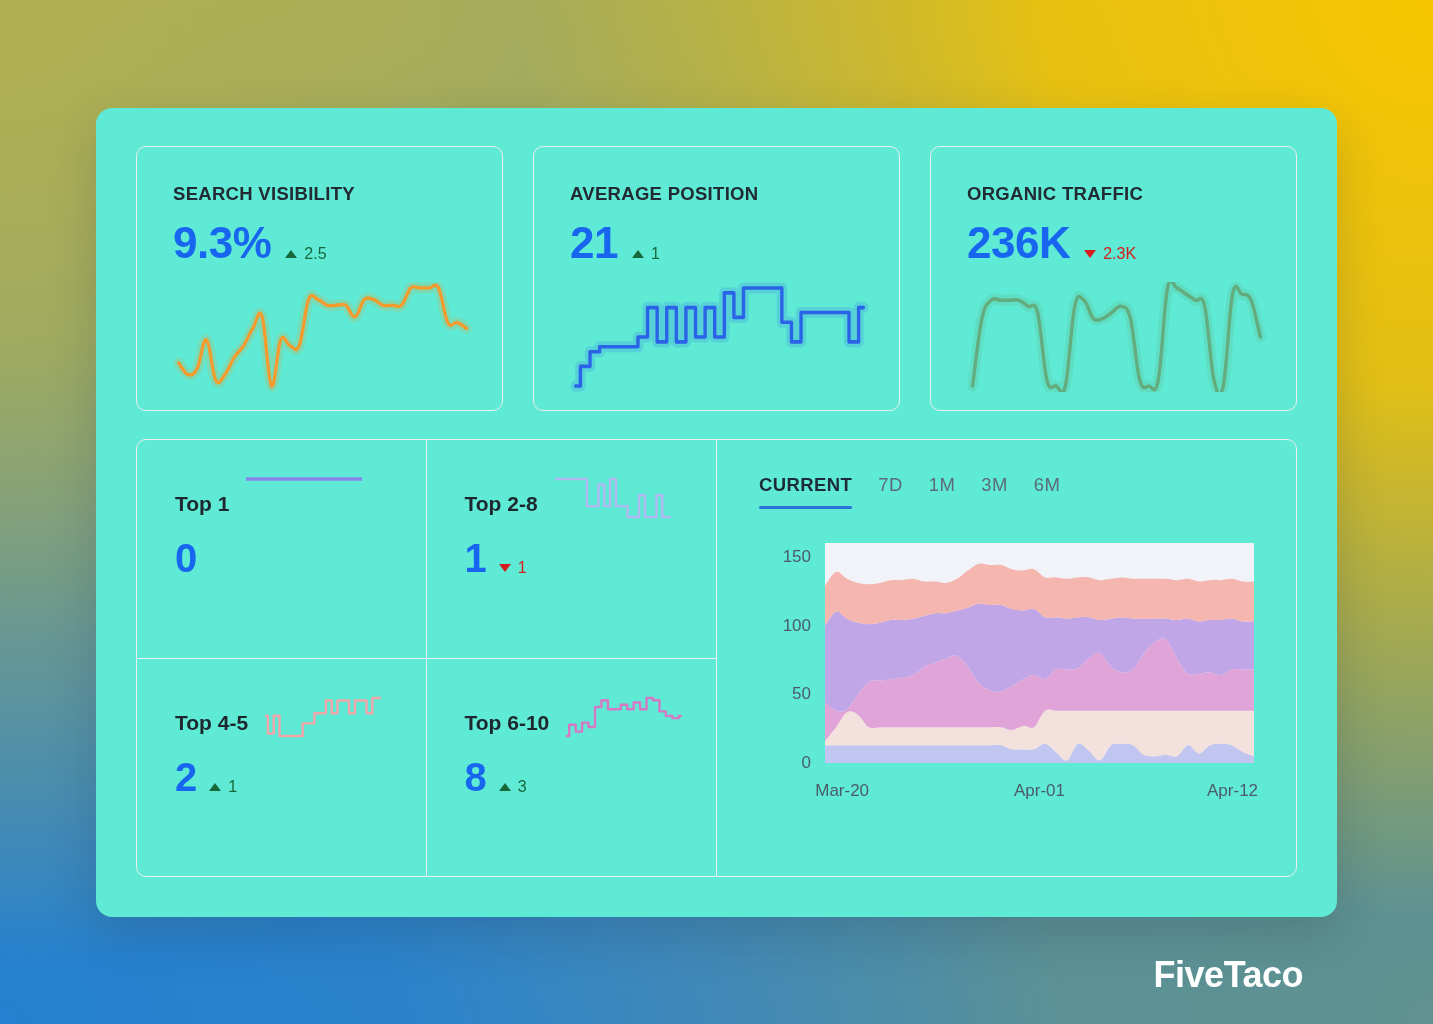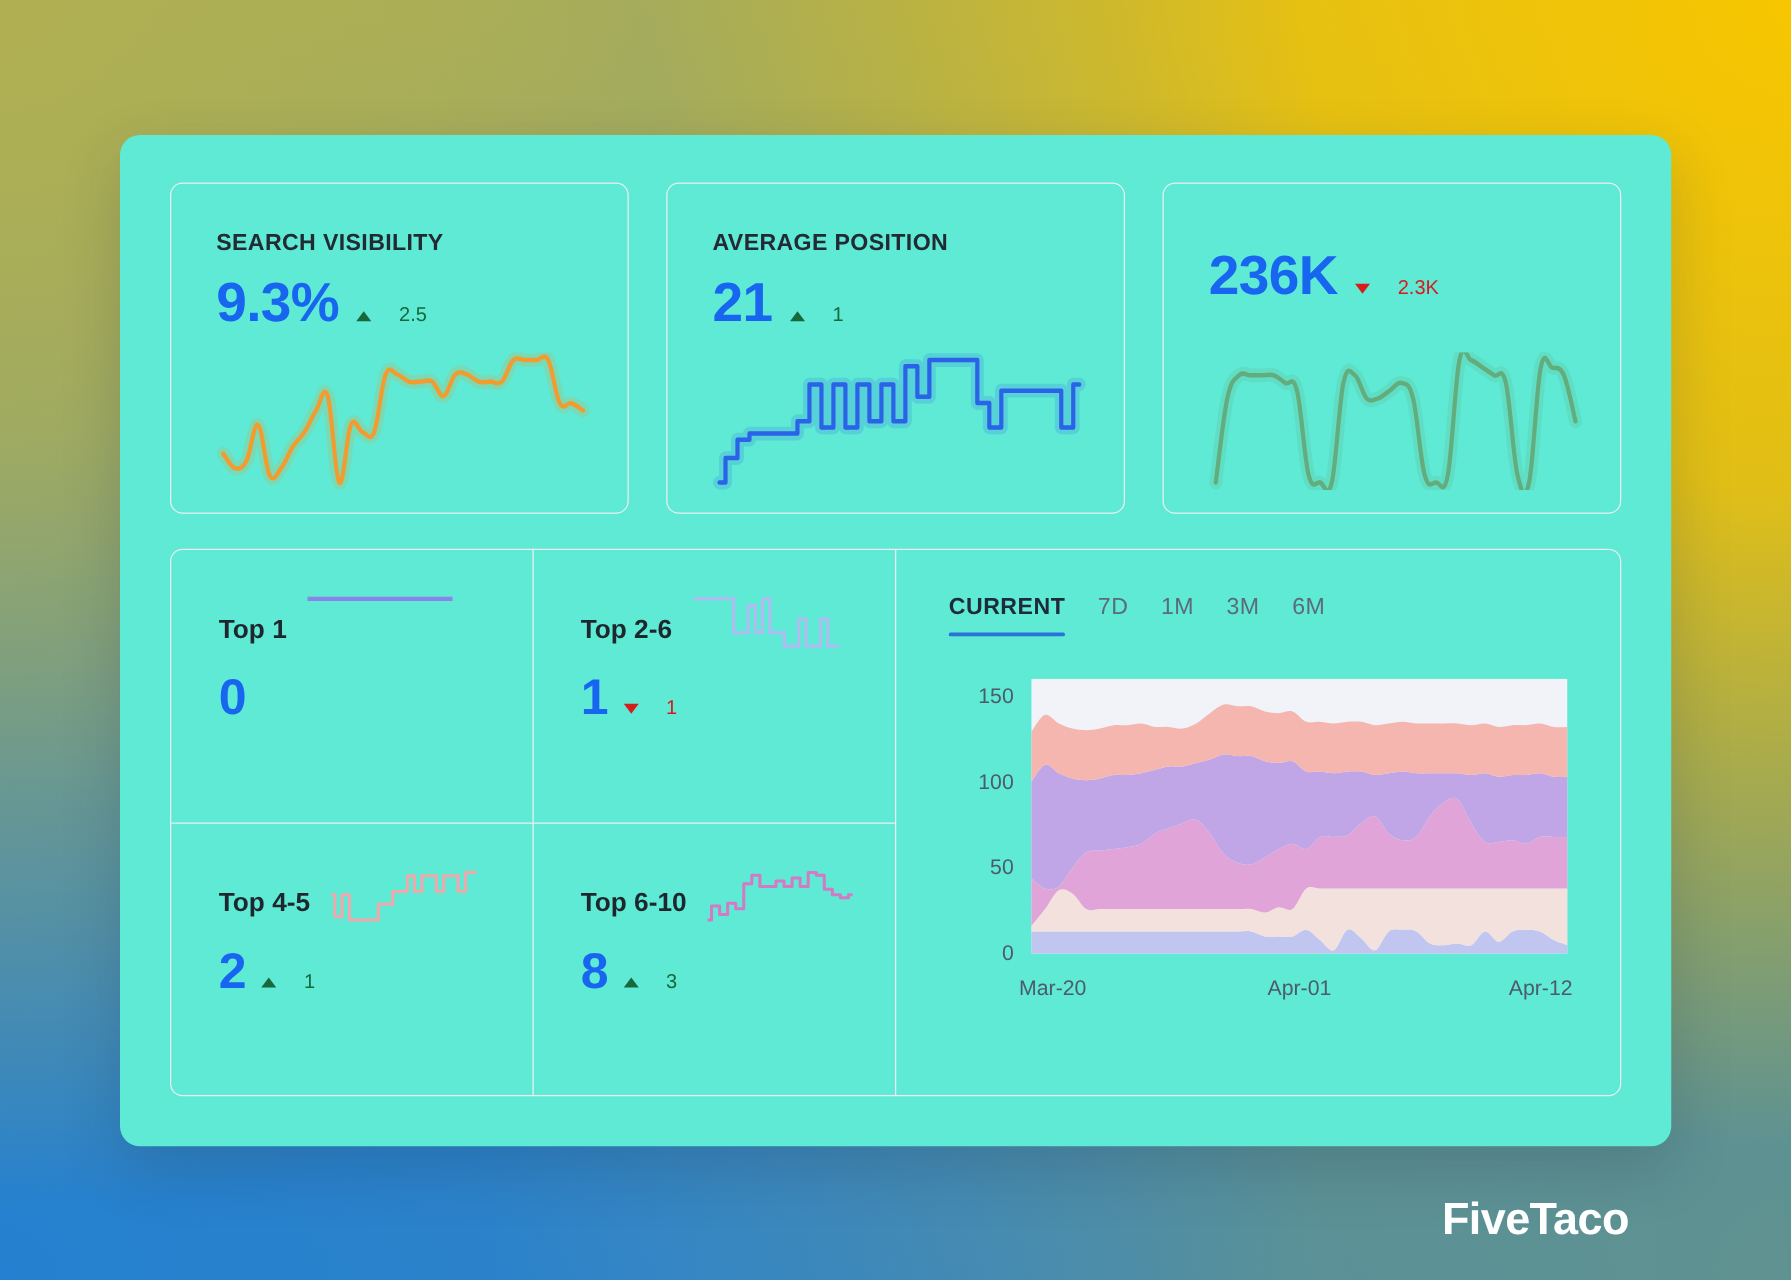--- a/index.html
+++ b/index.html
@@ -49,21 +49,21 @@
     color: #222b33;
   }
   .kpi-valrow { display: flex; align-items: baseline; margin-top: 16px; text-align: right; }
   .kpi-value {
     font-size: 44px;
     font-weight: 700;
     color: #1866f0;
     letter-spacing: -0.5px;
     line-height: 1;
   }
-  .delta { display: flex; align-items: center; gap: 22px; margin-left: 14px; }
+  .delta { display: flex; align-items: center; gap: 7px; margin-left: 14px; }
   .tri { width: 0; height: 0; }
   .tri.up { border-left: 6px solid transparent; border-right: 6px solid transparent; border-bottom: 8px solid #17693c; }
   .tri.down { border-left: 6px solid transparent; border-right: 6px solid transparent; border-top: 8px solid #d61d1d; }
   .delta-text { font-size: 16px; font-weight: 500; }
   .delta-text.up { color: #17693c; }
   .delta-text.down { color: #d61d1d; }
   .spark { position: absolute; left: 36px; right: 30px; bottom: 18px; height: 110px; }
   .spark svg { width: 100%; height: 100%; display: block; }
 
   
@@ -181,20 +181,21 @@
       </div>
       <div class="spark">
         <svg viewBox="0 0 320 110" preserveAspectRatio="none">
             <path d="M6,104 L11.133333333333333,104 L11.133333333333333,84.4 L16.266666666666666,84.4 L21.4,84.4 L21.4,69.7 L26.533333333333335,69.7 L31.666666666666664,69.7 L31.666666666666664,64.8 L36.8,64.8 L41.93333333333334,64.8 L41.93333333333334,64.8 L47.06666666666667,64.8 L52.2,64.8 L52.2,64.8 L57.333333333333336,64.8 L62.46666666666667,64.8 L62.46666666666667,64.8 L67.6,64.8 L72.73333333333332,64.8 L72.73333333333332,55 L77.86666666666666,55 L83,55 L83,25.6 L88.13333333333334,25.6 L93.26666666666668,25.6 L93.26666666666668,59.900000000000006 L98.4,59.900000000000006 L103.53333333333333,59.900000000000006 L103.53333333333333,25.6 L108.66666666666667,25.6 L113.80000000000001,25.6 L113.80000000000001,59.900000000000006 L118.93333333333334,59.900000000000006 L124.06666666666666,59.900000000000006 L124.06666666666666,25.6 L129.2,25.6 L134.33333333333331,25.6 L134.33333333333331,55 L139.46666666666667,55 L144.6,55 L144.6,25.6 L149.73333333333332,25.6 L154.86666666666667,25.6 L154.86666666666667,55 L160,55 L165.13333333333333,55 L165.13333333333333,10.9 L170.26666666666668,10.9 L175.4,10.9 L175.4,35.4 L180.53333333333333,35.4 L185.66666666666669,35.4 L185.66666666666669,6 L190.8,6 L195.93333333333334,6 L195.93333333333334,6 L201.06666666666666,6 L206.2,6 L206.2,6 L211.33333333333334,6 L216.46666666666667,6 L216.46666666666667,6 L221.6,6 L226.73333333333335,6 L226.73333333333335,40.3 L231.86666666666667,40.3 L237,40.3 L237,59.900000000000006 L242.13333333333333,59.900000000000006 L247.26666666666665,59.900000000000006 L247.26666666666665,30.5 L252.4,30.5 L257.53333333333336,30.5 L257.53333333333336,30.5 L262.6666666666667,30.5 L267.8,30.5 L267.8,30.5 L272.93333333333334,30.5 L278.06666666666666,30.5 L278.06666666666666,30.5 L283.2,30.5 L288.3333333333333,30.5 L288.3333333333333,30.5 L293.46666666666664,30.5 L298.6,30.5 L298.6,59.900000000000006 L303.73333333333335,59.900000000000006 L308.8666666666667,59.900000000000006 L308.8666666666667,25.6 L314,25.6" fill="none" stroke="#2a63e8" stroke-opacity="0.18" stroke-width="11" stroke-linejoin="round" stroke-linecap="round"></path>
             <path d="M6,104 L11.133333333333333,104 L11.133333333333333,84.4 L16.266666666666666,84.4 L21.4,84.4 L21.4,69.7 L26.533333333333335,69.7 L31.666666666666664,69.7 L31.666666666666664,64.8 L36.8,64.8 L41.93333333333334,64.8 L41.93333333333334,64.8 L47.06666666666667,64.8 L52.2,64.8 L52.2,64.8 L57.333333333333336,64.8 L62.46666666666667,64.8 L62.46666666666667,64.8 L67.6,64.8 L72.73333333333332,64.8 L72.73333333333332,55 L77.86666666666666,55 L83,55 L83,25.6 L88.13333333333334,25.6 L93.26666666666668,25.6 L93.26666666666668,59.900000000000006 L98.4,59.900000000000006 L103.53333333333333,59.900000000000006 L103.53333333333333,25.6 L108.66666666666667,25.6 L113.80000000000001,25.6 L113.80000000000001,59.900000000000006 L118.93333333333334,59.900000000000006 L124.06666666666666,59.900000000000006 L124.06666666666666,25.6 L129.2,25.6 L134.33333333333331,25.6 L134.33333333333331,55 L139.46666666666667,55 L144.6,55 L144.6,25.6 L149.73333333333332,25.6 L154.86666666666667,25.6 L154.86666666666667,55 L160,55 L165.13333333333333,55 L165.13333333333333,10.9 L170.26666666666668,10.9 L175.4,10.9 L175.4,35.4 L180.53333333333333,35.4 L185.66666666666669,35.4 L185.66666666666669,6 L190.8,6 L195.93333333333334,6 L195.93333333333334,6 L201.06666666666666,6 L206.2,6 L206.2,6 L211.33333333333334,6 L216.46666666666667,6 L216.46666666666667,6 L221.6,6 L226.73333333333335,6 L226.73333333333335,40.3 L231.86666666666667,40.3 L237,40.3 L237,59.900000000000006 L242.13333333333333,59.900000000000006 L247.26666666666665,59.900000000000006 L247.26666666666665,30.5 L252.4,30.5 L257.53333333333336,30.5 L257.53333333333336,30.5 L262.6666666666667,30.5 L267.8,30.5 L267.8,30.5 L272.93333333333334,30.5 L278.06666666666666,30.5 L278.06666666666666,30.5 L283.2,30.5 L288.3333333333333,30.5 L288.3333333333333,30.5 L293.46666666666664,30.5 L298.6,30.5 L298.6,59.900000000000006 L303.73333333333335,59.900000000000006 L308.8666666666667,59.900000000000006 L308.8666666666667,25.6 L314,25.6" fill="none" stroke="#2a63e8" stroke-width="3.6" stroke-linejoin="round" stroke-linecap="round"></path>
           </svg>
       </div>
     </div>
 
     <div class="kpi-card">
+      <div class="kpi-title">ORGANIC TRAFFIC</div>
       <div class="kpi-valrow">
         <div class="kpi-value">236K</div>
         <div class="delta">
           <span class="tri down"></span>
           <span class="delta-text down">2.3K</span>
         </div>
       </div>
       <div class="spark">
         <svg viewBox="0 0 320 110" preserveAspectRatio="none">
             <path d="M6,104 C7.821505376344086,91.64791666666666 12.29247311827957,52.34583333333333 15.935483870967742,36.625 C19.578494623655914,20.90416666666667 22.22795698924731,21.61875 25.870967741935484,18.25 C29.513978494623657,14.88125 32.163440860215054,18.25 35.806451612903224,18.25 C39.449462365591394,18.25 42.0989247311828,18.25 45.74193548387097,18.25 C49.38494623655914,18.25 52.03440860215054,17.12708333333333 55.67741935483871,18.25 C59.32043010752688,19.37291666666667 61.96989247311828,22.129166666666666 65.61290322580645,24.375 C69.25591397849462,26.620833333333334 71.90537634408602,17.025 75.54838709677419,30.5 C79.19139784946236,43.975 81.84086021505377,84.4 85.48387096774194,97.875 C89.1268817204301,111.35 91.77634408602151,102.87708333333333 95.41935483870968,104 C99.06236559139785,105.12291666666667 101.71182795698925,118.59791666666666 105.35483870967742,104 C108.9978494623656,89.40208333333334 111.647311827957,40.09583333333333 115.29032258064517,24.375 C118.93333333333334,8.654166666666667 121.58279569892473,16.004166666666666 125.2258064516129,18.25 C128.86881720430108,20.495833333333334 131.51827956989246,33.25625 135.16129032258064,36.625 C138.80430107526882,39.99375 141.4537634408602,37.74791666666667 145.09677419354838,36.625 C148.73978494623657,35.50208333333333 151.38924731182794,32.74583333333334 155.03225806451613,30.5 C158.6752688172043,28.254166666666666 161.3247311827957,23.25208333333333 164.96774193548387,24.375 C168.61075268817206,25.49791666666667 171.26021505376343,23.15 174.90322580645162,36.625 C178.5462365591398,50.1 181.19569892473118,85.52291666666666 184.83870967741936,97.875 C188.48172043010754,110.22708333333334 191.13118279569892,104 194.7741935483871,104 C198.4172043010753,104 201.06666666666666,115.84166666666667 204.70967741935485,97.875 C208.35268817204303,79.90833333333333 211.0021505376344,22.843750000000004 214.6451612903226,6 C218.28817204301077,-10.843750000000004 220.93763440860215,4.877083333333333 224.58064516129033,6 C228.22365591397852,7.122916666666667 230.87311827956992,9.879166666666666 234.51612903225808,12.125 C238.15913978494623,14.370833333333334 240.80860215053764,16.004166666666666 244.4516129032258,18.25 C248.09462365591395,20.495833333333334 250.74408602150535,9.777083333333332 254.38709677419354,24.375 C258.0301075268817,38.97291666666667 260.6795698924731,83.27708333333334 264.3225806451613,97.875 C267.96559139784944,112.47291666666666 270.61505376344087,119.72083333333333 274.258064516129,104 C277.9010752688172,88.27916666666667 280.5505376344086,28.968750000000004 284.19354838709677,12.125 C287.8365591397849,-4.7187500000000036 290.48602150537636,11.002083333333333 294.1290322580645,12.125 C297.77204301075267,13.247916666666667 300.4215053763441,10.389583333333334 304.06451612903226,18.25 C307.7075268817204,26.110416666666666 312.1784946236559,48.2625 314,55" fill="none" stroke="#63ac7e" stroke-opacity="0.18" stroke-width="11" stroke-linejoin="round" stroke-linecap="round"></path>
@@ -218,21 +219,21 @@
               </svg>
           </span>
         </div>
         <div class="rank-valrow">
           <span class="rank-value">0</span>
         </div>
       </div>
 
       <div class="rank-cell">
         <div class="rank-head">
-          <span class="rank-label">Top 2-6</span>
+          <span class="rank-label">Top 2-8</span>
           <span class="rank-spark">
             <svg viewBox="0 0 122 44" preserveAspectRatio="none">
                 <path d="M3,3 L5.9,3 L5.9,3 L8.8,3 L11.7,3 L11.7,3 L14.6,3 L17.5,3 L17.5,3 L20.4,3 L23.299999999999997,3 L23.299999999999997,3 L26.2,3 L29.1,3 L29.1,3 L32,3 L34.9,3 L34.9,30.142857142857142 L37.8,30.142857142857142 L40.7,30.142857142857142 L40.7,30.142857142857142 L43.6,30.142857142857142 L46.5,30.142857142857142 L46.5,8.428571428571427 L49.4,8.428571428571427 L52.3,8.428571428571427 L52.3,30.142857142857142 L55.2,30.142857142857142 L58.1,30.142857142857142 L58.1,3 L61,3 L63.9,3 L63.9,30.142857142857142 L66.8,30.142857142857142 L69.69999999999999,30.142857142857142 L69.69999999999999,30.142857142857142 L72.6,30.142857142857142 L75.5,30.142857142857142 L75.5,41 L78.4,41 L81.30000000000001,41 L81.30000000000001,41 L84.2,41 L87.1,41 L87.1,19.285714285714285 L90,19.285714285714285 L92.9,19.285714285714285 L92.9,41 L95.8,41 L98.69999999999999,41 L98.69999999999999,41 L101.6,41 L104.5,41 L104.5,19.285714285714285 L107.4,19.285714285714285 L110.30000000000001,19.285714285714285 L110.30000000000001,41 L113.2,41 L116.1,41 L116.1,41 L119,41" fill="none" stroke="#b3b9f2" stroke-width="2.4" stroke-linejoin="round" stroke-linecap="butt"></path>
               </svg>
           </span>
         </div>
         <div class="rank-valrow">
           <span class="rank-value">1</span>
           <span class="delta">
             <span class="tri down"></span>

